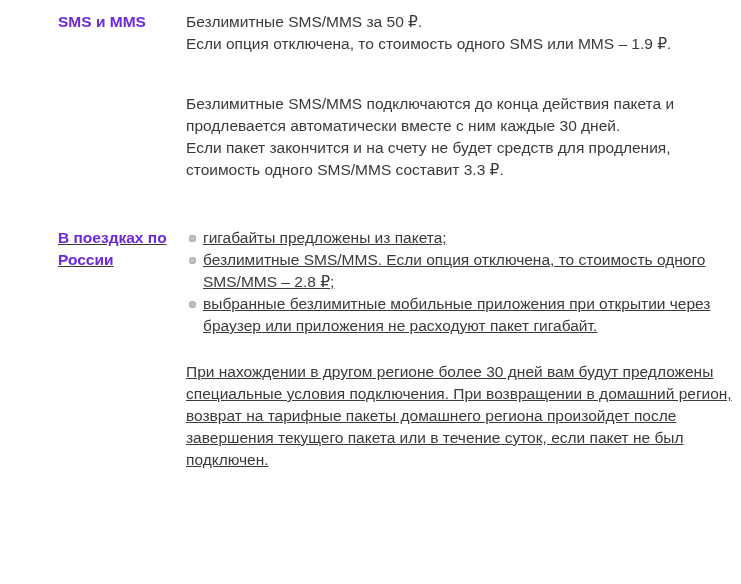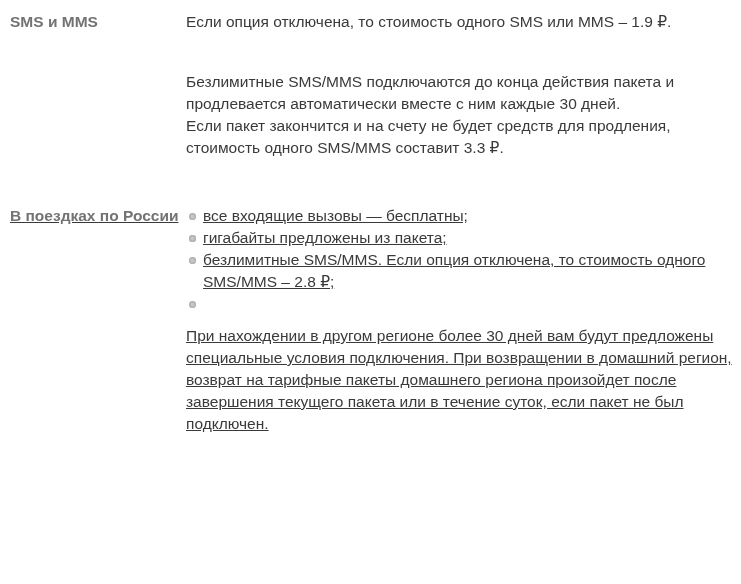--- a/index.html
+++ b/index.html
@@ -23,22 +23,23 @@
     display: grid;
     grid-template-columns: 176px 1fr;
     align-items: start;
   }
   .section + .section {
     margin-top: 46px;
     text-decoration: underline;
   }
   .section-label {
     font-weight: bold;
-    color: #737373;
+    color: #6d28d9;
     padding-right: 0;
+    margin-left: 48px;
   }
   .section-content {
     max-width: 556px;
   }
   .para + .para {
     margin-top: 38px;
   }
   .bullet-list {
     list-style: none;
   }
@@ -50,62 +51,63 @@
     position: absolute;
     left: 3px;
     top: 8px;
     width: 7px;
     height: 7px;
     border-radius: 50%;
     background: #c6c6c6;
     box-shadow: inset 0 0 0 1.5px #b3b3b3;
   }
   .outro {
-    margin-top: 32px;
+    margin-top: 24px;
   }
 </style>
 </head>
 <body>
 
 <div class="page">
 
   <div class="section">
     <div class="section-label">SMS и MMS</div>
     <div class="section-content">
       <div class="para">
+        <div class="line">Безлимитные SMS/MMS за 50 ₽.</div>
         <div class="line">Если опция отключена, то стоимость одного SMS или MMS – 1.9 ₽.</div>
       </div>
       <div class="para">
         <div class="line">Безлимитные SMS/MMS подключаются до конца действия пакета и продлевается автоматически вместе с ним каждые 30 дней.</div>
         <div class="line">Если пакет закончится и на счету не будет средств для продления, стоимость одного SMS/MMS составит 3.3 ₽.</div>
       </div>
     </div>
   </div>
 
   <div class="section">
     <div class="section-label">В поездках по России</div>
     <div class="section-content">
       <ul class="bullet-list">
         <li class="bullet-item">
           <span class="bullet-dot"></span>
-          <span>все входящие вызовы — бесплатны;</span>
         </li>
         <li class="bullet-item">
           <span class="bullet-dot"></span>
         </li>
         <li class="bullet-item">
           <span class="bullet-dot"></span>
           <span>гигабайты предложены из пакета;</span>
         </li>
         <li class="bullet-item">
           <span class="bullet-dot"></span>
           <span>безлимитные SMS/MMS. Если опция отключена, то стоимость одного SMS/MMS – 2.8 ₽;</span>
         </li>
         <li class="bullet-item">
           <span class="bullet-dot"></span>
+          <span>выбранные безлимитные мобильные приложения при открытии через браузер или приложения не расходуют пакет гигабайт.</span>
         </li>
       </ul>
       <div class="para outro">
         <div class="line">При нахождении в другом регионе более 30 дней вам будут предложены специальные условия подключения. При возвращении в домашний регион, возврат на тарифные пакеты домашнего региона произойдет после завершения текущего пакета или в течение суток, если пакет не был подключен.</div>
       </div>
     </div>
   </div>
 
 </div>
 

